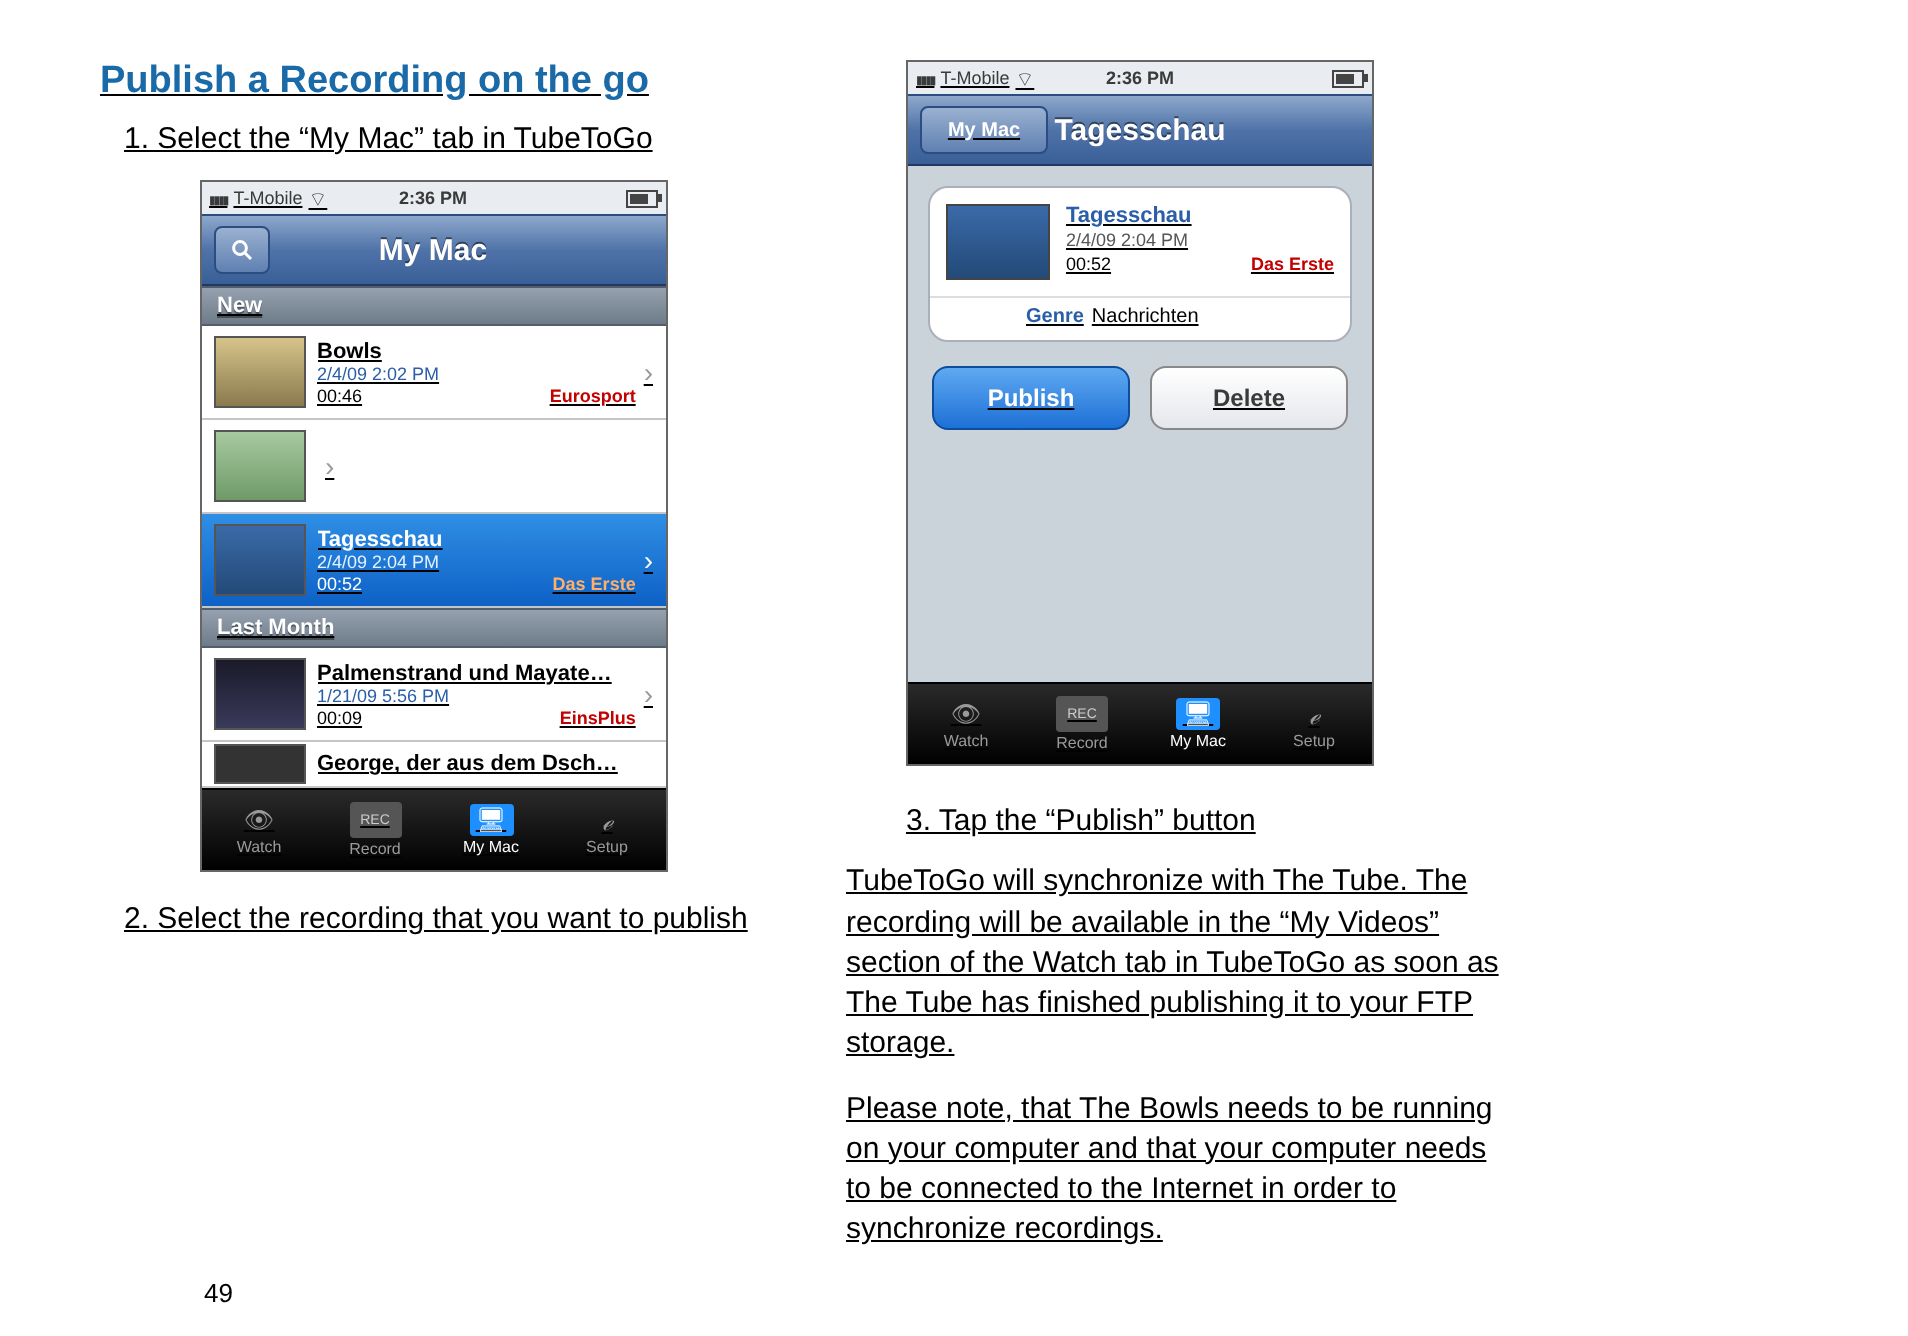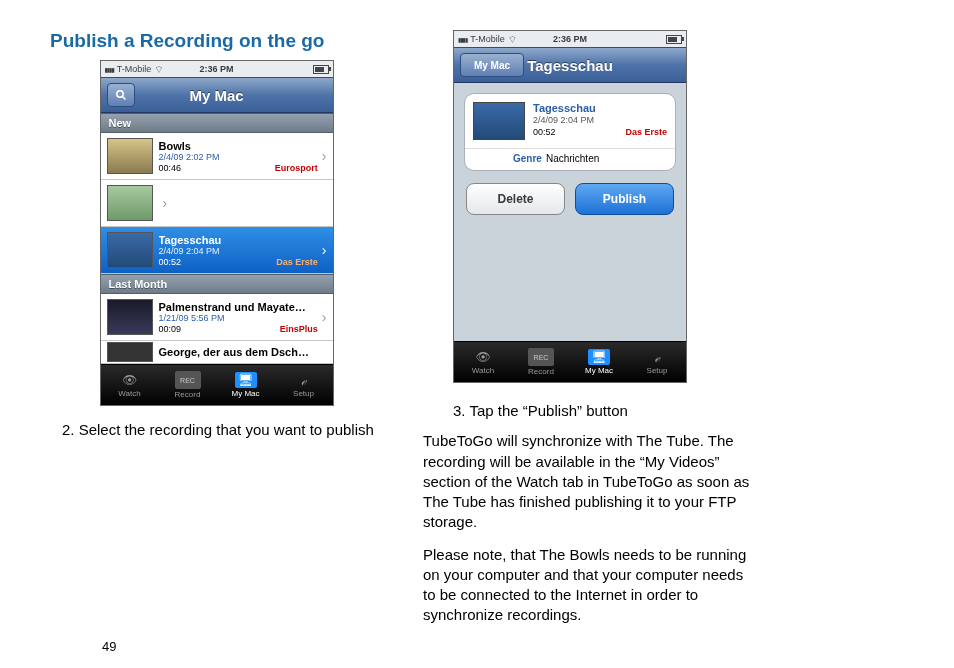--- a/index.html
+++ b/index.html
@@ -1,16 +1,16 @@
 <!DOCTYPE html>
 <html><head>
 <meta charset="utf-8">
 <style>
   html,body{margin:0;padding:0;background:#fff;font-family:"Myriad Pro","Segoe UI",Arial,sans-serif;color:#000;}
-  .page{width:801px;height:668px;position:relative;box-sizing:border-box;padding:30px 45px 0 50px;}
+  .page{width:801px;height:668px;position:relative;box-sizing:border-box;padding:30px 45px 0 50px;text-decoration:underline;}
   .cols{display:flex;gap:40px;}
   .col{flex:1;min-width:0;}
   h2{color:#1a6aa8;font-size:19px;font-weight:600;margin:0 0 8px 0;}
   .step{font-size:15px;margin:4px 0 10px 12px;line-height:1.35;}
   .body-text{font-size:15px;margin:8px 0 12px 0;line-height:1.35;}
   .page-num{position:absolute;left:102px;bottom:14px;font-size:13px;}
   .phone{width:232px;margin:6px auto 14px auto;border:1px solid #666;background:#cbd3da;position:relative;font-family:Helvetica,Arial,sans-serif;}
   .phone2{width:232px;margin:0 auto 18px 30px;border:1px solid #666;background:#cbd3da;position:relative;font-family:Helvetica,Arial,sans-serif;}
   .status{height:16px;background:#e9edf1;display:flex;align-items:center;font-size:9px;color:#3a3a3a;padding:0 4px;position:relative;justify-content:space-between;}
   .status .carrier{display:flex;align-items:center;gap:3px;}
@@ -67,20 +67,21 @@
   .battery-icon .fill{position:absolute;left:1px;top:1px;bottom:1px;width:9px;background:#444;}
 </style>
 </head>
 <body>
 
 <div class="page">
   <div class="cols">
 
     <div class="col">
       <h2>Publish a Recording on the go</h2>
+      <div class="step">1. Select the “My Mac” tab in TubeToGo</div>
 
       <div class="phone">
         <div class="status">
           <span class="carrier">
             <span class="signal-icon"></span>
             <span>T-Mobile</span>
             <span class="wifi-icon"></span>
           </span>
           <span class="time">2:36 PM</span>
           <span class="bat">
@@ -208,22 +209,22 @@
                     <span class="ch">Das Erste</span>
                   </div>
               </div>
             </div>
             <div class="divider"></div>
             <div class="genre">
               <span class="lbl">Genre</span><span>Nachrichten</span>
             </div>
           </div>
           <div class="btnrow">
+            <div class="btn pub">Publish</div>
             <div class="btn del">Delete</div>
-            <div class="btn pub">Publish</div>
           </div>
           <div class="spacer"></div>
         </div>
         <div class="tabbar">
           <div class="tab">
               <span class="ic">👁</span>
               <span>Watch</span>
             </div>
           <div class="tab">
               <span class="ic" style="background:#555;border-radius:2px;font-size:7px;color:#ccc;padding:1px 2px;">REC</span>

